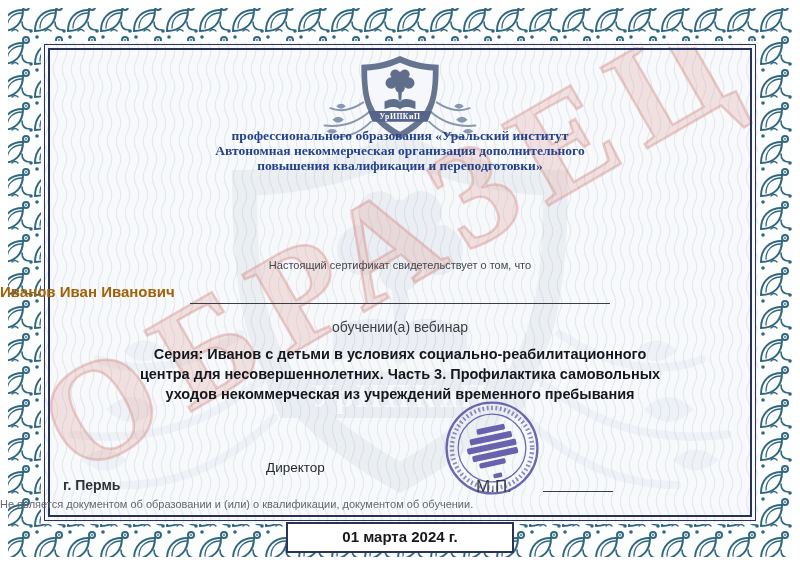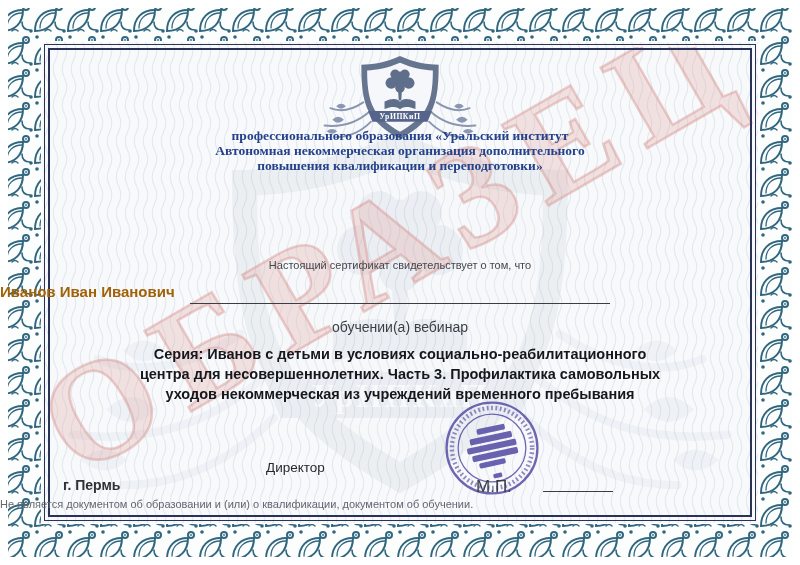--- a/index.html
+++ b/index.html
@@ -183,15 +183,18 @@
 
     <div class="director-block">
       <span class="line">Директор</span>
     </div>
 
     <div class="mp">М.П.</div>
     <div class="sig-line"></div>
 
     <div class="disclaimer">Не является документом об образовании и (или) о квалификации, документом об обучении.</div>
 
+    <div class="date-box">
+      <span>01 марта 2024 г.</span>
+    </div>
 
   </div>
 </div>
 
 </body></html>

